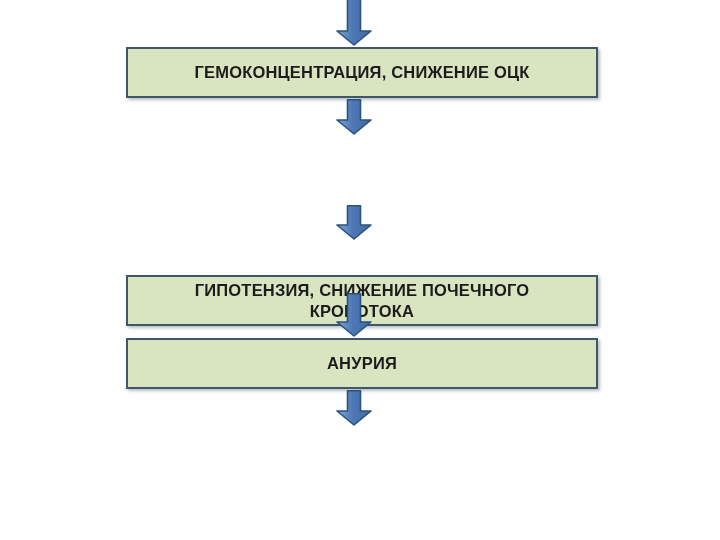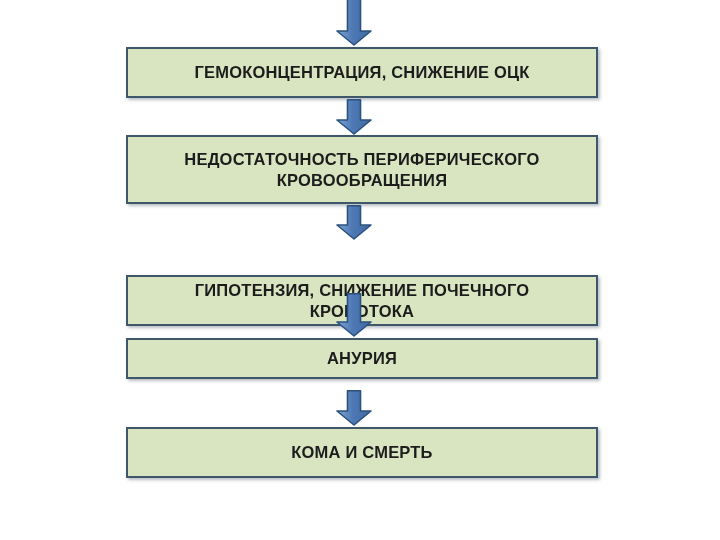--- a/index.html
+++ b/index.html
@@ -32,21 +32,21 @@
   .box span {
     font-weight: bold;
     font-size: 16.5px;
     line-height: 1.25;
     letter-spacing: 0.2px;
     color: #1c1c1c;
   }
   .box-1 { top: 47px;  height: 51px; }
   .box-2 { top: 135px; height: 69px; }
   .box-3 { top: 241px; height: 51px; margin-top: 34px; }
-  .box-4 { top: 338px; height: 41px; }
+  .box-4 { top: 338px; height: 51px; }
   .box-5 { top: 427px; height: 51px; }
 
   .arrow {
     position: absolute;
     left: 336px;
     width: 36px;
     display: block;
   }
   .arrow-0 { top: 0;     height: 46px; }
   .arrow-1 { top: 99px;  height: 36px; }
@@ -71,23 +71,20 @@
   </svg>
 
   <div class="box box-1">
     <span>ГЕМОКОНЦЕНТРАЦИЯ, СНИЖЕНИЕ ОЦК</span>
   </div>
 
   <svg class="arrow arrow-1" viewBox="0 0 36 36" xmlns="http://www.w3.org/2000/svg">
     <path d="M11.5 0.8 L24.5 0.8 L24.5 21 L35 21 L18 35 L1 21 L11.5 21 Z" fill="url(#arrowGrad)" stroke="#2c517e" stroke-width="1.6" stroke-linejoin="round"></path>
   </svg>
 
-  <div class="box box-2">
-    <span>НЕДОСТАТОЧНОСТЬ ПЕРИФЕРИЧЕСКОГО КРОВООБРАЩЕНИЯ</span>
-  </div>
 
   <svg class="arrow arrow-2" viewBox="0 0 36 35" xmlns="http://www.w3.org/2000/svg">
     <path d="M11.5 0.8 L24.5 0.8 L24.5 20 L35 20 L18 34 L1 20 L11.5 20 Z" fill="url(#arrowGrad)" stroke="#2c517e" stroke-width="1.6" stroke-linejoin="round"></path>
   </svg>
 
   <div class="box box-3">
     <span>ГИПОТЕНЗИЯ, СНИЖЕНИЕ ПОЧЕЧНОГО КРОВОТОКА</span>
   </div>
 
   <svg class="arrow arrow-3" viewBox="0 0 36 44" xmlns="http://www.w3.org/2000/svg">
@@ -95,17 +92,14 @@
   </svg>
 
   <div class="box box-4">
     <span>АНУРИЯ</span>
   </div>
 
   <svg class="arrow arrow-4" viewBox="0 0 36 36" xmlns="http://www.w3.org/2000/svg">
     <path d="M11.5 0.8 L24.5 0.8 L24.5 21 L35 21 L18 35 L1 21 L11.5 21 Z" fill="url(#arrowGrad)" stroke="#2c517e" stroke-width="1.6" stroke-linejoin="round"></path>
   </svg>
 
-  <div class="box box-5">
-    <span>КОМА И СМЕРТЬ</span>
-  </div>
 
 </div>
 
 </body></html>

